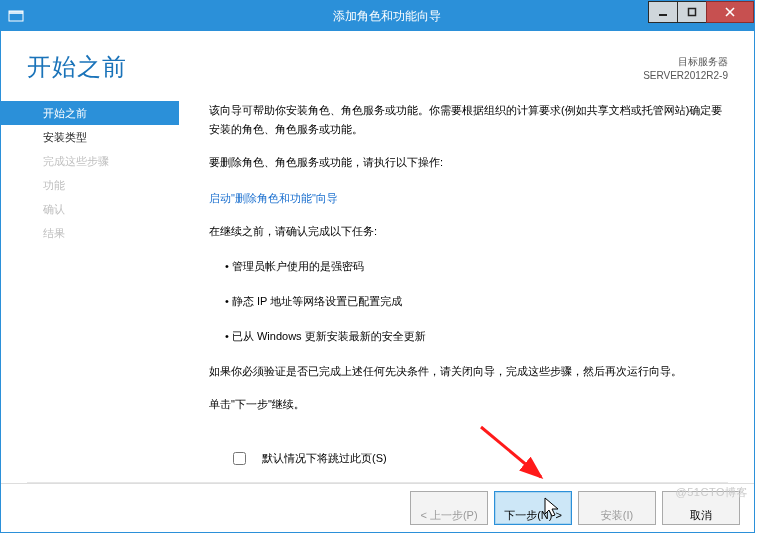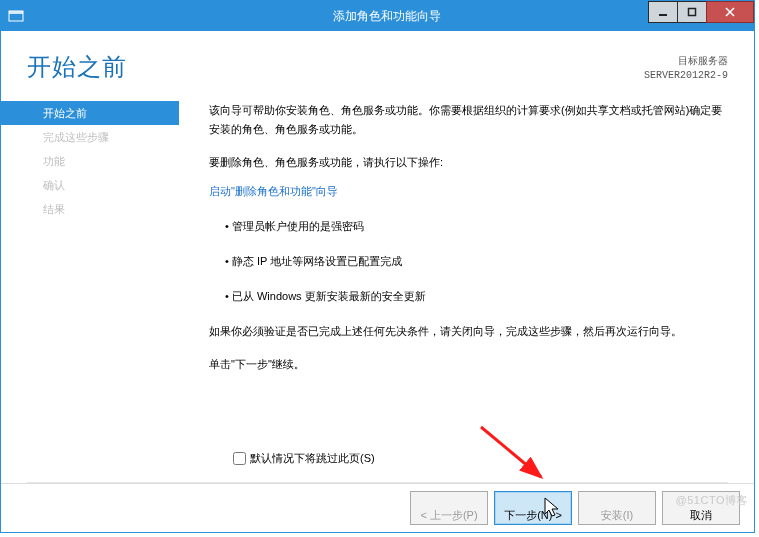--- a/index.html
+++ b/index.html
@@ -80,21 +80,20 @@
     font-size: 24px;
     font-weight: 300;
     letter-spacing: 1px;
   }
   .server-box {
     text-align: right;
     font-size: 10px;
     color: #555;
     line-height: 14px;
     padding-top: 4px;
-    font-family: Liberation Mono, monospace;
   }
 
   .body-area {
     display: flex;
     padding: 0 0 0 0;
   }
   .nav {
     width: 178px;
     padding: 10px 0 0 0;
   }
@@ -125,21 +124,21 @@
   .bullets { margin: 0 0 14px 0; padding: 0; list-style: none; }
   .bullets li::before { content: "• "; }
   .bullets li { margin: 16px; line-height: 19px; }
 
   .skip-row {
     position: absolute;
     left: 232px;
     bottom: 66px;
     display: flex;
     align-items: center;
-    gap: 4px;
+    gap: 16px;
     font-size: 11px;
   }
   .skip-row input[type=checkbox]{
     width: 13px; height: 13px; margin:0;
   }
 
   .footer {
     position: absolute;
     bottom: 0;
     left: 0;
@@ -189,21 +188,21 @@
   }
   .arrow-annot {
     position: absolute;
     left: 470px;
     bottom: 40px;
     pointer-events: none;
   }
   .watermark {
     position: absolute;
     right: 6px;
-    bottom: 24px;
+    bottom: 32px;
     font-size: 11px;
     color: #c9c9c9;
     letter-spacing: 0.5px;
     pointer-events: none;
   }
 </style>
 </head>
 <body>
 
 <div class="window">
@@ -240,30 +239,32 @@
     <div class="page-title">开始之前</div>
     <div class="server-box">
       <div>目标服务器</div>
       <div>SERVER2012R2-9</div>
     </div>
   </div>
 
   <div class="body-area">
     <div class="nav">
       <div class="nav-item active">开始之前</div>
+      <div class="nav-item enabled">安装类型</div>
       <div class="nav-item">完成这些步骤</div>
       <div class="nav-item">功能</div>
       <div class="nav-item">确认</div>
       <div class="nav-item">结果</div>
     </div>
 
     <div class="content">
       <p>该向导可帮助你安装角色、角色服务或功能。你需要根据组织的计算要求(例如共享文档或托管网站)确定要安装的角色、角色服务或功能。</p>
-      <p style="margin-bottom:10px">要删除角色、角色服务或功能，请执行以下操作:</p>
+      <p style="margin-bottom:17px">要删除角色、角色服务或功能，请执行以下操作:</p>
       <p class="link">启动"删除角色和功能"向导</p>
+      <p>在继续之前，请确认完成以下任务:</p>
       <ul class="bullets">
         <li>管理员帐户使用的是强密码</li>
         <li>静态 IP 地址等网络设置已配置完成</li>
         <li>已从 Windows 更新安装最新的安全更新</li>
       </ul>
       <p>如果你必须验证是否已完成上述任何先决条件，请关闭向导，完成这些步骤，然后再次运行向导。</p>
       <p>单击"下一步"继续。</p>
     </div>
   </div>
 

